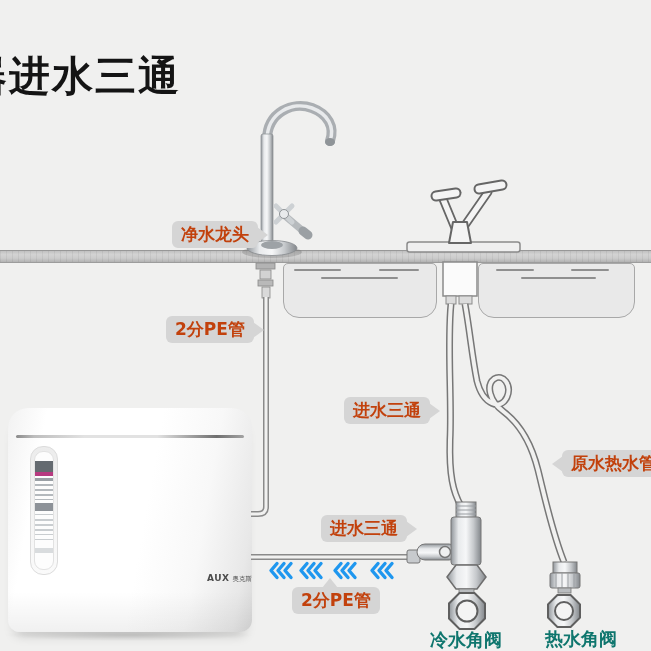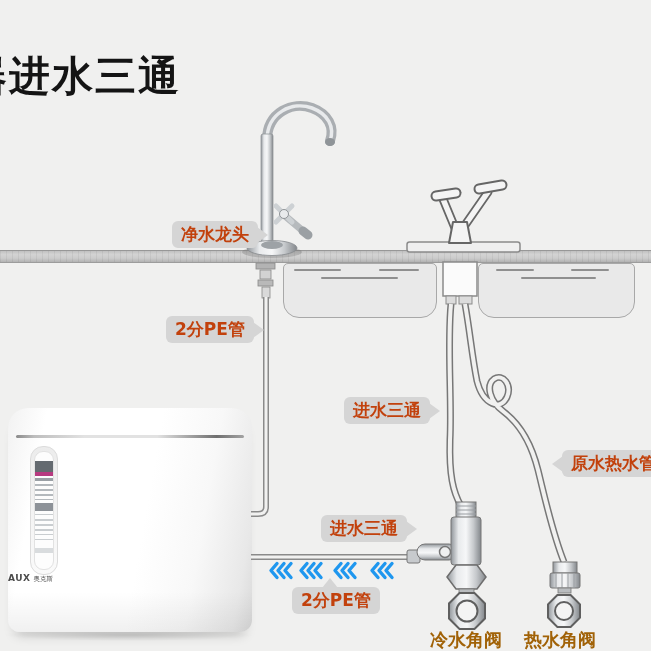--- a/index.html
+++ b/index.html
@@ -38,40 +38,40 @@
     background:#fdfdfd;border:1px solid #e2e2e2;overflow:hidden;}
   .f-cart .b1{position:absolute;left:0;right:0;top:9px;height:11px;background:#646a70;}
   .f-cart .b2{position:absolute;left:0;right:0;top:20px;height:4px;background:#b73a80;}
   .f-cart .b3{position:absolute;left:0;right:0;top:26px;height:3px;background:#9aa0a5;}
   .f-cart .b4{position:absolute;left:0;right:0;top:32px;height:16px;
     background:repeating-linear-gradient(180deg,#b4b9bd 0 2px, rgba(0,0,0,0) 2px 5px);}
   .f-cart .b5{position:absolute;left:0;right:0;top:51px;height:8px;background:#8d9298;}
   .f-cart .b6{position:absolute;left:0;right:0;top:62px;height:28px;
     background:repeating-linear-gradient(180deg,#c9cdd0 0 1.5px, rgba(0,0,0,0) 1.5px 5px);}
   .f-cart .b7{position:absolute;left:0;right:0;top:96px;height:5px;background:#d9dcde;}
-  .p-logo{position:absolute;left:0;right:0;top:166px;text-align:left;color:#4c4c4c;
+  .p-logo{position:absolute;left:0;right:0;top:166px;text-align:right;color:#4c4c4c;
     font-weight:700;font-size:9px;letter-spacing:0.5px;line-height:1;}
   .p-logo .cn{font-size:6.5px;font-weight:400;margin-left:3px;letter-spacing:0;}
   .p-shadow{position:absolute;left:2px;top:629px;width:254px;height:12px;border-radius:50%;
     background:radial-gradient(ellipse at center, rgba(0,0,0,0.13), rgba(0,0,0,0) 70%);}
 
   
   .art{position:absolute;left:0;top:0;}
 
   
   .bubble{position:absolute;background:#d5d5d5;color:#c2410c;font-size:17px;font-weight:700;
     line-height:1;padding:5px 9px;border-radius:6px;white-space:nowrap;}
   .ptr{position:absolute;width:0;height:0;}
   .ptr-r{right:-10px;top:50%;margin-top:-8px;border-top:8px solid rgba(0,0,0,0);
     border-bottom:8px solid rgba(0,0,0,0);border-left:11px solid #d5d5d5;}
   .ptr-l{left:-10px;top:50%;margin-top:-8px;border-top:8px solid rgba(0,0,0,0);
     border-bottom:8px solid rgba(0,0,0,0);border-right:11px solid #d5d5d5;}
   .ptr-u{top:-9px;border-left:8px solid rgba(0,0,0,0);border-right:8px solid rgba(0,0,0,0);
     border-bottom:10px solid #d5d5d5;}
-  .plain-label{position:absolute;color:#a16207;font-size:18px;font-weight:700;line-height:1;white-space:nowrap;}
+  .plain-label{position:absolute;color:#0f766e;font-size:18px;font-weight:700;line-height:1;white-space:nowrap;}
 </style>
 </head>
 <body>
 
 <div class="stage">
 
   <div class="title"><span>器</span><span>进水三通</span></div>
 
   <div class="countertop"></div>
   <div class="sink sink-left"></div>
@@ -221,15 +221,15 @@
 
   <div class="bubble" style="left:344px;top:397px;"><span>进水三通</span><i class="ptr ptr-r"></i></div>
 
   <div class="bubble" style="left:562px;top:450px;"><span>原水热水管</span><i class="ptr ptr-l"></i></div>
 
   <div class="bubble" style="left:321px;top:515px;"><span>进水三通</span><i class="ptr ptr-r"></i></div>
 
   <div class="bubble" style="left:292px;top:587px;"><span>2分PE管</span><i class="ptr ptr-u" style="left:30px;"></i></div>
 
   <div class="plain-label" style="left:430px;top:631px;">冷水角阀</div>
-  <div class="plain-label" style="left:524px;top:631px;">热水角阀</div>
+  <div class="plain-label" style="left:545px;top:631px;font-family:Liberation Mono, monospace;">热水角阀</div>
 
 </div>
 
 </body></html>

